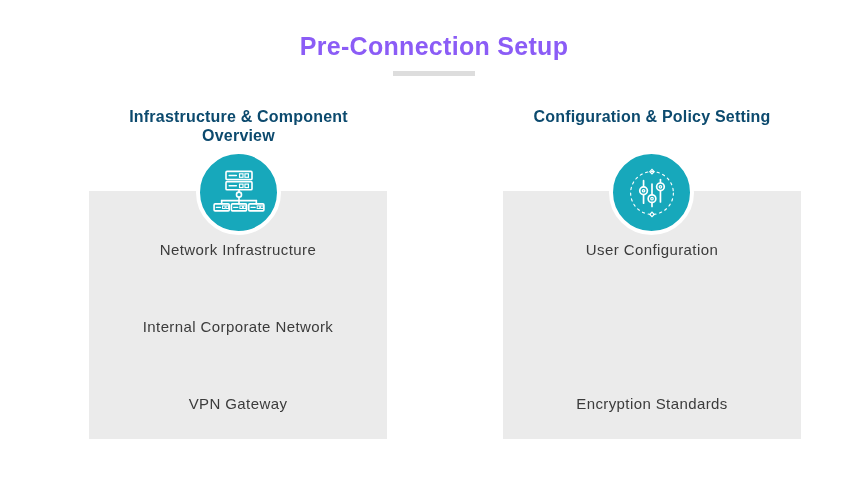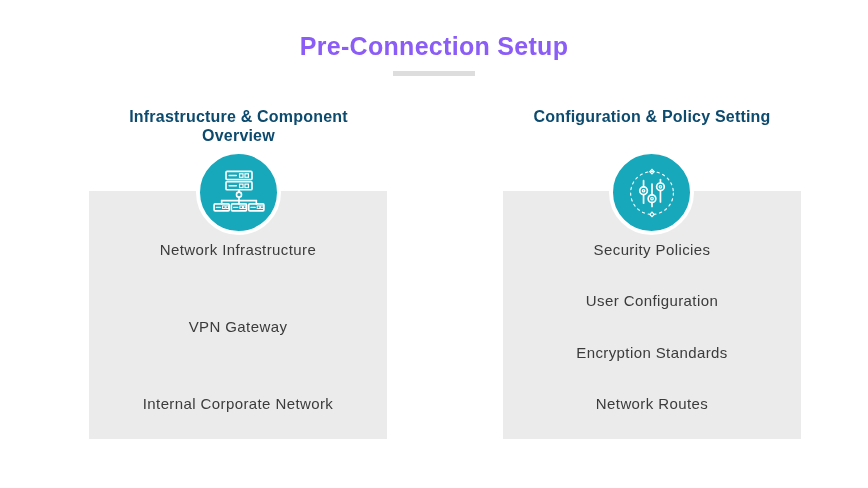--- a/index.html
+++ b/index.html
@@ -84,22 +84,22 @@
       <rect x="24.8" y="35.9" width="2.4" height="2.4" stroke-width="0.9"></rect>
       <rect x="28" y="35.9" width="2.4" height="2.4" stroke-width="0.9"></rect>
       <line x1="35" y1="37.2" x2="39" y2="37.2" stroke-width="1.1"></line>
       <rect x="40.8" y="35.9" width="2.4" height="2.4" stroke-width="0.9"></rect>
       <rect x="44" y="35.9" width="2.4" height="2.4" stroke-width="0.9"></rect>
     </svg>
   </div>
 
   <div class="panel panel-left">
     <div class="list-item">Network Infrastructure</div>
+    <div class="list-item">Internal Corporate Network</div>
     <div class="list-item">VPN Gateway</div>
-    <div class="list-item">Internal Corporate Network</div>
   </div>
 
   <div class="col-heading heading-right">
     <span class="inner">Configuration &amp; Policy Setting</span>
   </div>
 
   <div class="icon-circle circle-right">
     <svg width="54" height="54" viewBox="0 0 48 48" fill="none" stroke="#ffffff" stroke-width="1.5" stroke-linecap="round">
 
       <circle cx="24" cy="24" r="19" stroke-width="1" stroke-dasharray="2 3.2"></circle>
@@ -113,19 +113,17 @@
       <circle cx="16.5" cy="22" r="3.4" fill="#17a8bb"></circle>
       <circle cx="16.5" cy="22" r="1.1" stroke-width="1.1"></circle>
       <circle cx="24" cy="29" r="3.4" fill="#17a8bb"></circle>
       <circle cx="24" cy="29" r="1.1" stroke-width="1.1"></circle>
       <circle cx="31.5" cy="18.5" r="3.4" fill="#17a8bb"></circle>
       <circle cx="31.5" cy="18.5" r="1.1" stroke-width="1.1"></circle>
     </svg>
   </div>
 
   <div class="panel panel-right">
-    <div class="list-item">Security Policies</div>
     <div class="list-item">User Configuration</div>
     <div class="list-item">Encryption Standards</div>
-    <div class="list-item">Network Routes</div>
   </div>
 
 </div>
 
 </body></html>

